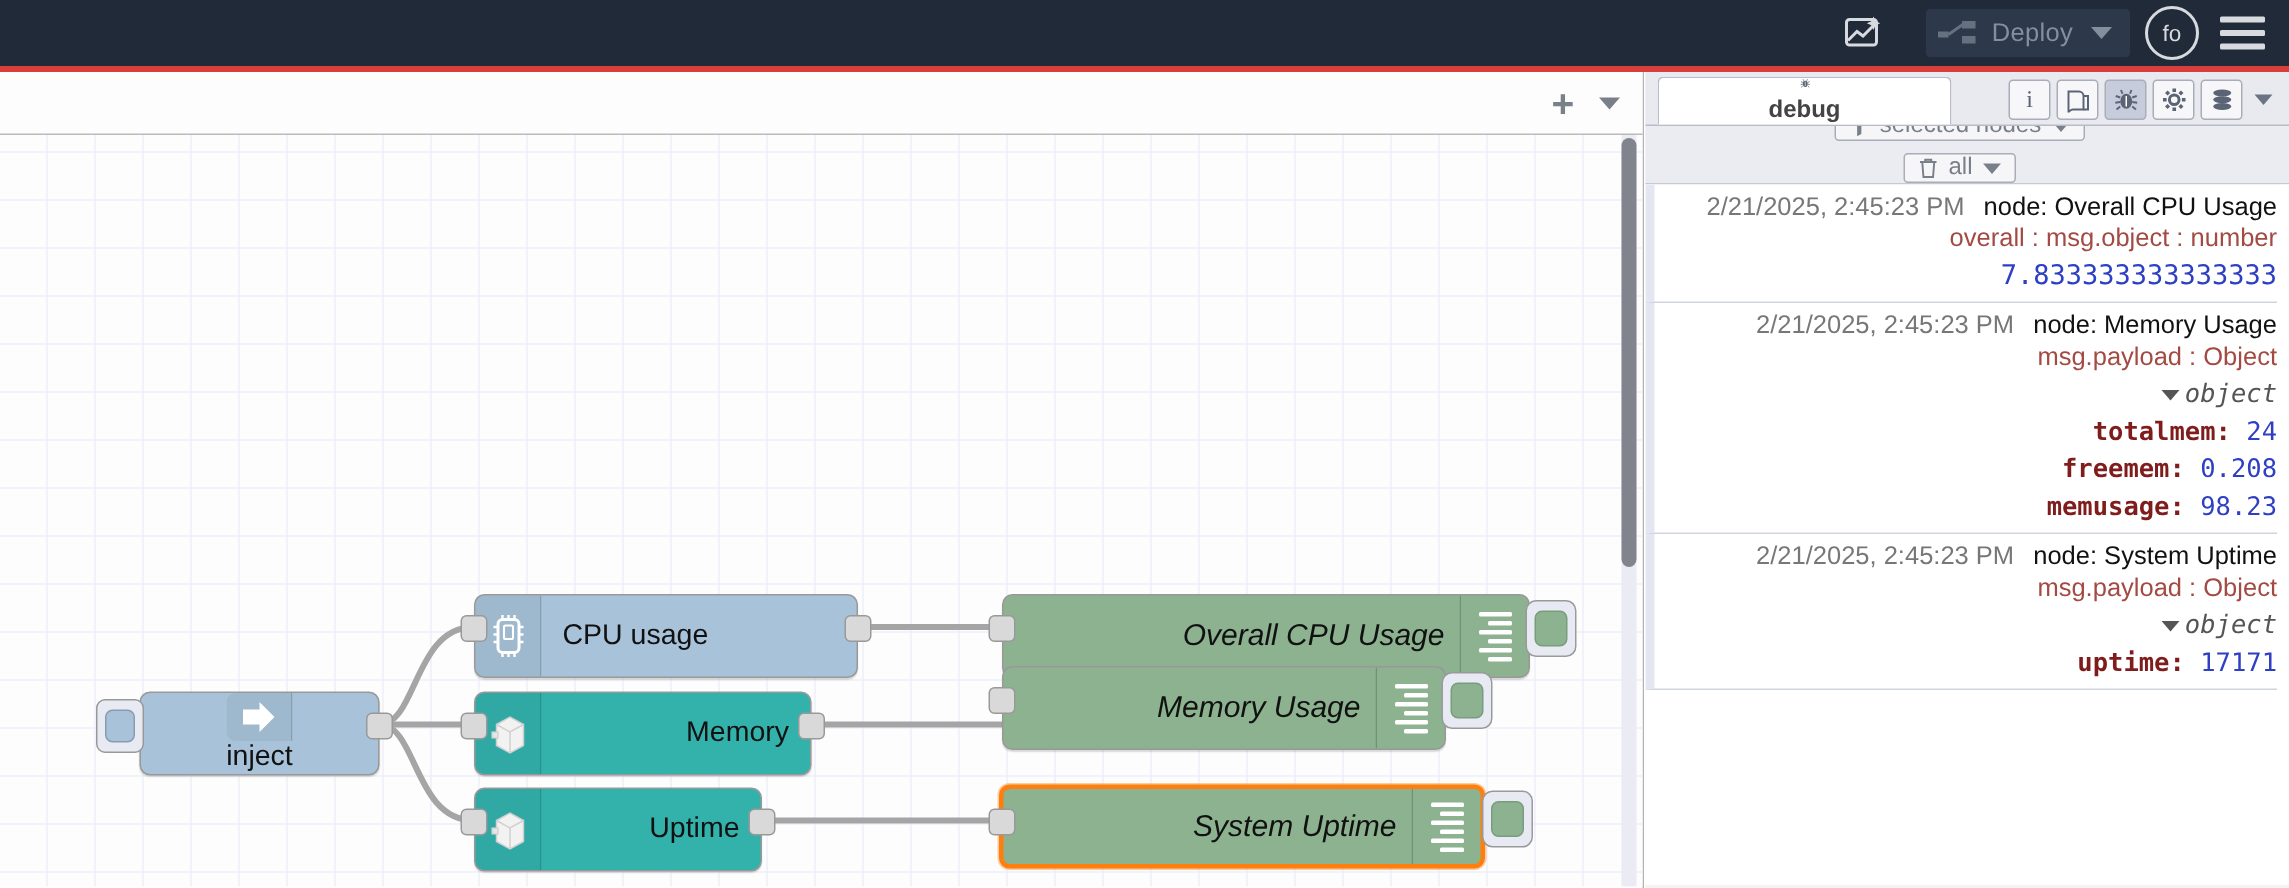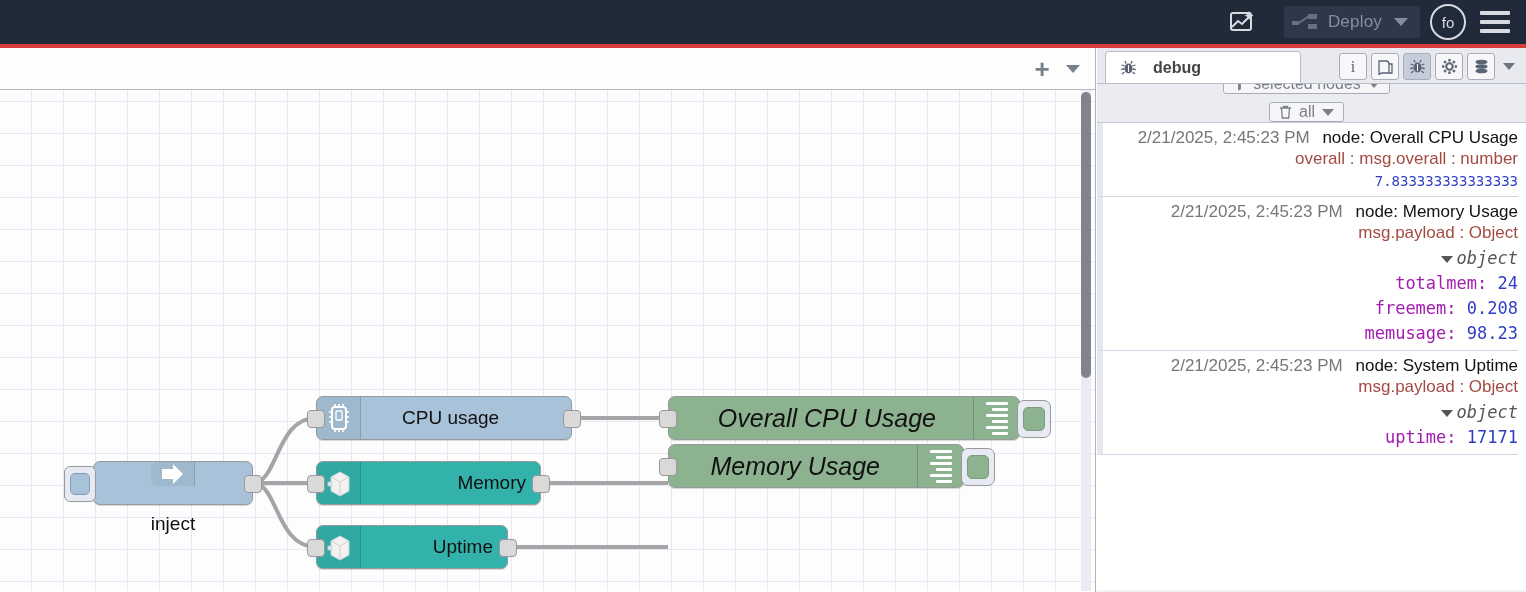--- a/index.html
+++ b/index.html
@@ -86,23 +86,23 @@
     background: #81848c; border-radius: 5px;
   }
   .canvas-scroll-track {
     position: absolute; right: 4px; top: 0; width: 10px; height: 501px;
     background: #ebebf3;
   }
 
   
   .node {
     position: absolute; display: flex; align-items: center;
-    height: 44px; border-radius: 7px;
+    height: 56px; border-radius: 7px;
     border: 1px solid #999; box-shadow: 0 1px 1px rgba(0,0,0,.15);
-    font-size: 19px; color: #111; gap: 27px;
+    font-size: 19px; color: #111;
   }
   .node .ic {
     width: 44px; height: 100%; display: flex; align-items: center; justify-content: center;
     border-right: 1px solid rgba(0,0,0,.14);
     border-radius: 6px 0 0 6px;
     background: rgba(0,0,0,.05);
   }
   .node .lbl { padding: 0 14px; white-space: nowrap; }
   .node.blue { background: #a7c2d9; }
   .node.teal { background: #33b2ac; justify-content: space-between; }
@@ -136,41 +136,41 @@
   }
   .dbg-btn i { width: 22px; height: 24px; border-radius: 5px; background: #8cb290; border: 1px solid #7a9c7e; display: block; }
 
   .node .dbg-ic {
     width: 46px; height: 100%; display: flex; align-items: center; justify-content: center;
     border-left: 1px solid rgba(0,0,0,.18);
     border-radius: 0 6px 6px 0;
   }
   .dbg-lines { display: flex; flex-direction: column; gap: 3px; align-items: flex-end; }
   .dbg-lines span { display: block; height: 3px; background: #fff; border-radius: 1px; }
-  .node .lbl.dbg { flex: 1; text-align: right; font-style: italic; font-size: 25px; padding-right: 10px; }
+  .node .lbl.dbg { flex: 1; text-align: right; font-style: italic; font-size: 20px; padding-right: 10px; }
 
   .wire { position: absolute; left: 0; top: 0; pointer-events: none; }
 
   
   .sidebar {
     position: absolute; left: 1097px; top: 48px; width: 429px; height: 544px;
     background: #f3f3f6;
   }
   .sb-tabs {
     position: relative; height: 36px; background: #e9eaf0;
     border-bottom: 1px solid #b9bcc6;
     display: flex; align-items: flex-end;
   }
   .sb-tab {
-    display: flex; align-items: center; gap: 16px;
+    display: flex; align-items: center; gap: 6px;
     height: 32px; padding: 0 14px; margin-left: 8px;
     background: #fff; border: 1px solid #b9bcc6; border-bottom: none;
     border-radius: 4px 4px 0 0;
     font-size: 16px; font-weight: bold; color: #444;
-    min-width: 196px; cursor: pointer;
+    min-width: 196px; cursor: pointer; flex-direction: column;
   }
   .sb-tools { display: flex; align-items: center; gap: 0; margin-left: auto; padding: 0 6px 3px 0; }
   .sb-tool {
     width: 28px; height: 27px; margin-left: 4px;
     border: 1px solid #a9adb8; border-radius: 3px; background: #f7f7fa;
     display: flex; align-items: center; justify-content: center; cursor: pointer;
   }
   .sb-tool.active { background: #c7ccdd; }
   .sb-tool-caret {
     width: 22px; height: 27px; margin-left: 3px;
@@ -205,31 +205,31 @@
     border-bottom: 1px solid #cfd3e2;
     padding: 5px 8px 7px 10px;
     border-left: 6px solid #e4e6f2;
   }
   .msg-head { font-size: 17px; color: #333; white-space: nowrap; }
   .msg-head .ts { color: #777; }
   .msg-head .nodename { color: #111; margin-left: 8px; }
   .msg-topic { font-size: 17px; color: #a34b43; margin-top: 1px; }
   .msg-val {
     font-family: "DejaVu Sans Mono", monospace;
-    font-size: 14px; color: #2e3fc4; margin-top: 4px; padding-left: 6px;
+    font-size: 18px; color: #2e3fc4; margin-top: 4px; padding-left: 6px;
   }
   .obj-row { font-family: "DejaVu Sans Mono", monospace; font-size: 17px; margin-top: 5px; padding-left: 6px; }
   .obj-head { font-style: italic; color: #555; }
   .obj-head .tri {
     display: inline-block; width: 0; height: 0; margin-right: 4px;
     border-left: 6px solid transparent; border-right: 6px solid transparent;
     border-top: 7px solid #555; vertical-align: middle;
   }
   .obj-prop { padding-left: 24px; }
-  .obj-key { color: #a21caf; }
+  .obj-key { color: #7f1d1d; font-weight: bold; }
   .obj-val { color: #2e3fc4; }
   .msgs-scroll {
     position: absolute; right: 0; top: 0; width: 8px; height: 467px; background: #fff;
   }
 </style>
 </head>
 <body>
 
 <div class="app">
 
@@ -372,20 +372,37 @@
             <span style="width:16px"></span>
               <span style="width:22px"></span>
               <span style="width:16px"></span>
           </div>
         </div>
         <div class="dbg-btn">
             <i></i>
           </div>
       </div>
 
+      <div class="node green selected" style="left:666px; top:433px; width:324px;">
+        <div class="port in"></div>
+        <div class="lbl dbg">System Uptime</div>
+        <div class="dbg-ic">
+          <div class="dbg-lines">
+            <span style="width:22px"></span>
+              <span style="width:16px"></span>
+              <span style="width:22px"></span>
+            <span style="width:16px"></span>
+              <span style="width:22px"></span>
+              <span style="width:16px"></span>
+          </div>
+        </div>
+        <div class="dbg-btn" style="right:-35px; top:1px;">
+            <i></i>
+          </div>
+      </div>
 
       <div class="canvas-scroll-track"></div>
       <div class="canvas-scroll"></div>
     </div>
   </div>
 
   <div class="sidebar">
 
     <div class="sb-tabs">
       <div class="sb-tab">
@@ -455,21 +472,21 @@
       </div>
     </div>
 
     <div class="msgs">
 
       <div class="msg">
         <div class="msg-head">
           <span class="ts">2/21/2025, 2:45:23 PM</span>
           <span class="nodename">node: Overall CPU Usage</span>
         </div>
-        <div class="msg-topic">overall : msg.overall : number</div>
+        <div class="msg-topic">overall : msg.object : number</div>
         <div class="msg-val">7.833333333333333</div>
       </div>
 
       <div class="msg">
         <div class="msg-head">
           <span class="ts">2/21/2025, 2:45:23 PM</span>
           <span class="nodename">node: Memory Usage</span>
         </div>
         <div class="msg-topic">msg.payload : Object</div>
         <div class="obj-row obj-head">

